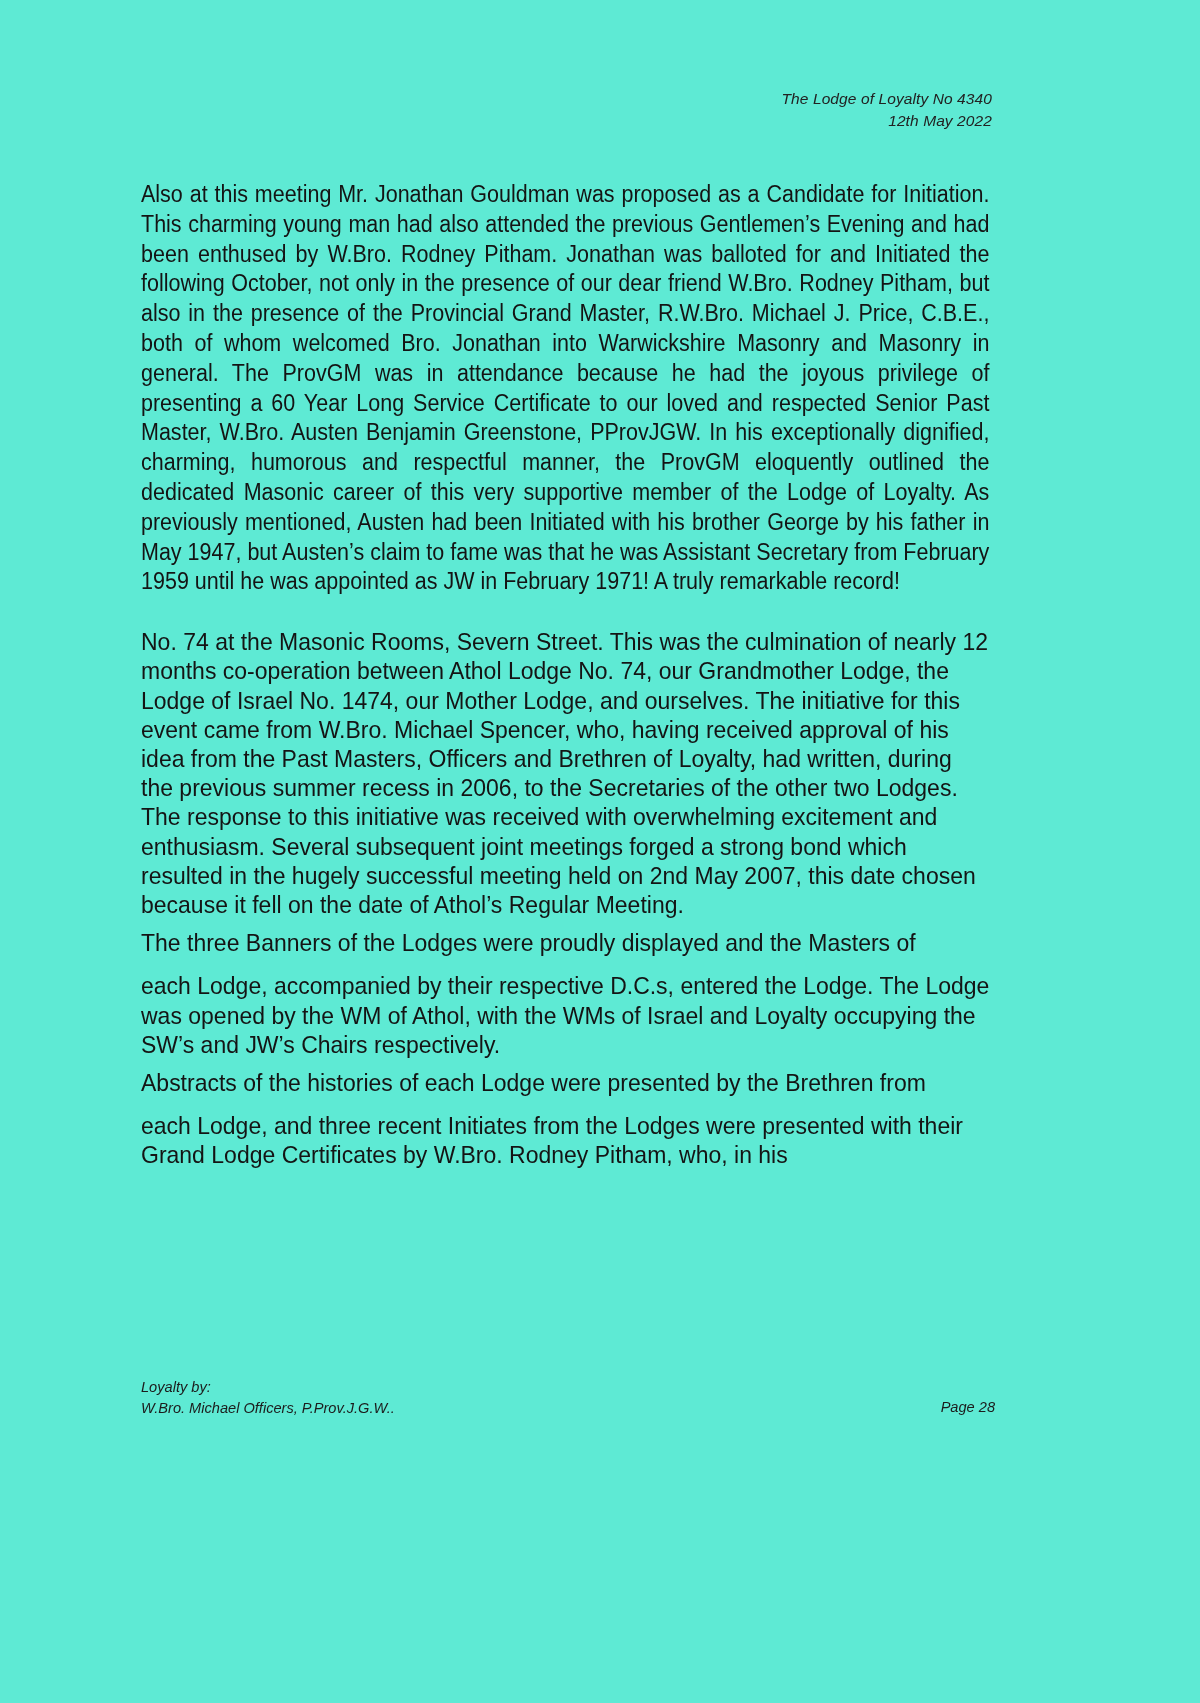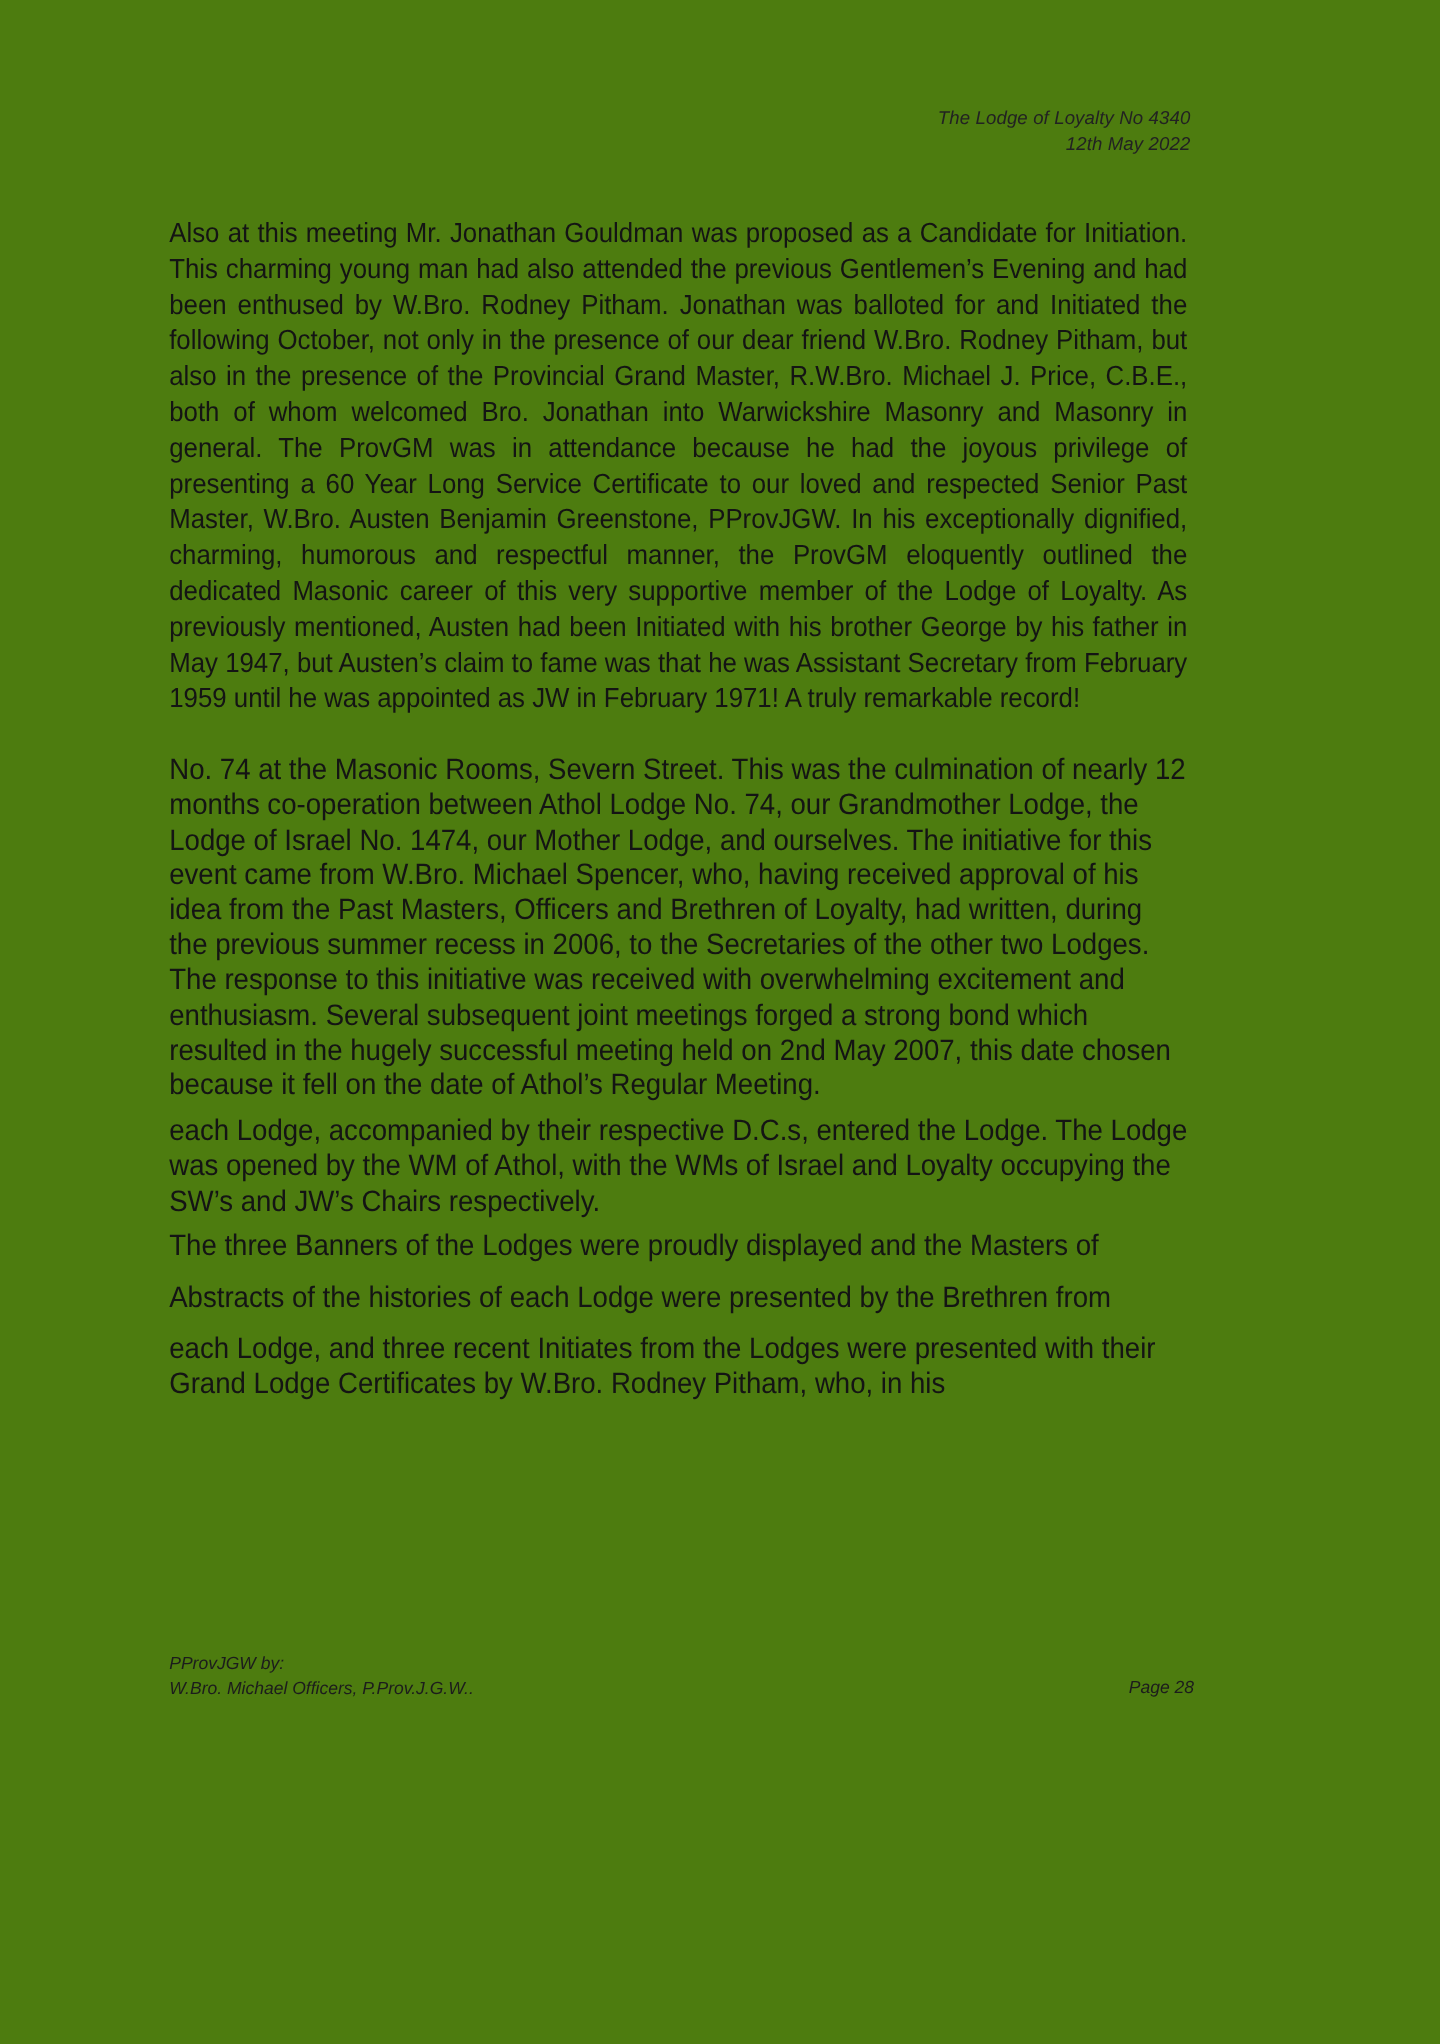--- a/index.html
+++ b/index.html
@@ -10,21 +10,21 @@
   }
   body {
     font-family: "Liberation Sans", "DejaVu Sans", sans-serif;
     color: #1a1a1a;
     -webkit-font-smoothing: antialiased;
   }
   .page {
     position: relative;
     width: 1200px;
     height: 1703px;
-    background: #4d7c0f;
+    background: #5eead4;
     box-sizing: border-box;
     overflow: hidden;
   }
 
   
   .page-header {
     position: absolute;
     top: 88px;
     right: 208px;
     text-align: right;
@@ -118,39 +118,39 @@
     </p>
 
     <div class="para-block">
       <p class="para para-left">
         <span class="narrow rest-lines">No. 74 at the Masonic Rooms, Severn Street. This was the culmination of nearly 12 months co-operation between Athol Lodge No. 74, our Grandmother Lodge, the Lodge of Israel No. 1474, our Mother Lodge, and ourselves. The initiative for this event came from W.Bro. Michael Spencer, who, having received approval of his idea from the Past Masters, Officers and Brethren of Loyalty, had written, during the previous summer recess in 2006, to the Secretaries of the other two Lodges. The response to this initiative was received with overwhelming excitement and enthusiasm. Several subsequent joint meetings forged a strong bond which resulted in the hugely successful meeting held on 2nd May 2007, this date chosen because it fell on the date of Athol’s Regular Meeting.</span>
       </p>
     </div>
 
     <div class="para-block">
       <p class="para para-left">
-        <span class="narrow rest-lines">each Lodge, accompanied by their respective D.C.s, entered the Lodge. The Lodge was opened by the WM of Athol, with the WMs of Israel and Loyalty occupying the SW’s and JW’s Chairs respectively.</span>
+        <span class="narrow lead-line">The three Banners of the Lodges were proudly displayed and the Masters of</span>
       </p>
       <p class="para para-left">
-        <span class="narrow lead-line">The three Banners of the Lodges were proudly displayed and the Masters of</span>
+        <span class="narrow rest-lines">each Lodge, accompanied by their respective D.C.s, entered the Lodge. The Lodge was opened by the WM of Athol, with the WMs of Israel and Loyalty occupying the SW’s and JW’s Chairs respectively.</span>
       </p>
     </div>
 
     <div class="para-block">
       <p class="para para-left">
         <span class="narrow lead-line">Abstracts of the histories of each Lodge were presented by the Brethren from</span>
       </p>
       <p class="para para-left">
         <span class="narrow rest-lines">each Lodge, and three recent Initiates from the Lodges were presented with their Grand Lodge Certificates by W.Bro. Rodney Pitham, who, in his</span>
       </p>
     </div>
 
   </div>
 
   <div class="page-footer">
     <div class="footer-left">
-      <span class="f-line">PProvJGW by:</span>
+      <span class="f-line">Loyalty by:</span>
       <span class="f-line">W.Bro. Michael Officers, P.Prov.J.G.W..</span>
     </div>
     <div class="footer-right">Page 28</div>
   </div>
 
 </div>
 
 </body></html>

